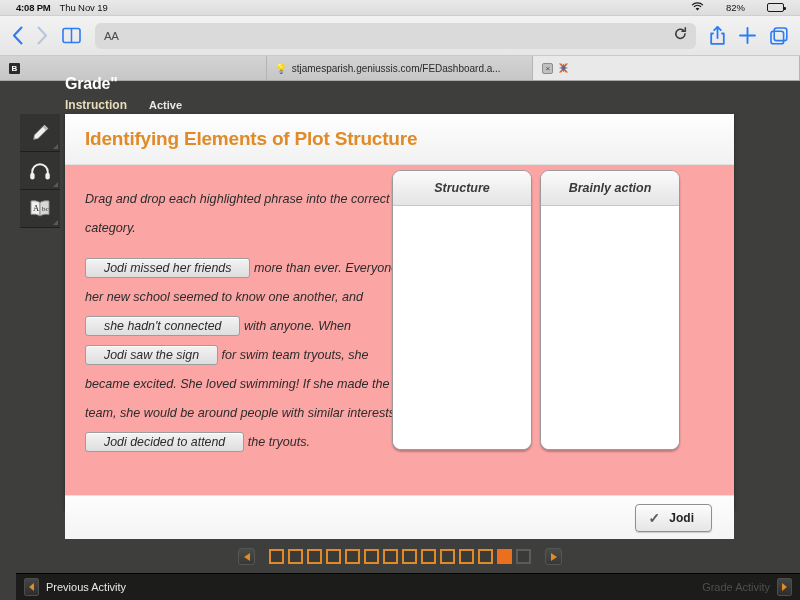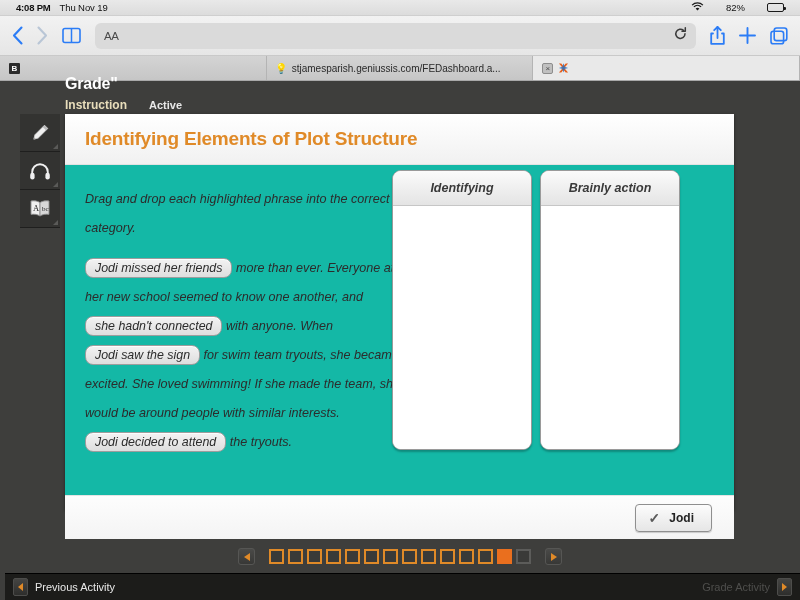--- a/index.html
+++ b/index.html
@@ -102,39 +102,39 @@
   }
   .tool:after {
     content:""; position:absolute; right:2px; bottom:2px;
     border-left: 5px solid transparent; border-bottom: 5px solid #5a5a58;
   }
   .tool svg { display:block; }
 
   
   .card {
     position: absolute; left: 65px; top: 33px; width: 669px; height: 396px;
-    background: #14b8a6;
+    background: #fca5a5;
     box-shadow: 0 1px 3px rgba(0,0,0,.45);
   }
   .card-head {
     height: 51px; background: linear-gradient(180deg,#ffffff 0%, #f1f1f1 100%);
     border-bottom: 1px solid #e2e2e2;
     display: flex; align-items: center; padding-left: 20px;
   }
   .card-title { color: #e08a28; font-size: 19px; font-weight: bold; letter-spacing: -0.2px; }
 
   .card-body { position: relative; height: 330px; padding: 20px 18px 0 20px; font-style: italic; }
 
   .passage { width: 330px; font-size: 12.6px; color: #2c2c2c; line-height: 29px; }
   .passage p { margin: 0; }
   .passage .gap { height: 11px; }
   .chip {
     display: inline-block; background: linear-gradient(180deg,#f3f3f3,#dedede);
-    border: 1px solid #9d9d9d; border-radius: 8px;
-    padding: 1px 9px; line-height: 16px; font-size: 12.4px; color: #2c2c2c;
+    border: 1px solid #9d9d9d; border-radius: 3px;
+    padding: 1px 18px; line-height: 16px; font-size: 12.4px; color: #2c2c2c;
     box-shadow: 0 1px 0 rgba(255,255,255,.8) inset;
   }
 
   .zones { position: absolute; left: 327px; top: 5px; display: flex; gap: 8px; }
   .zone {
     width: 140px; height: 280px; background: #fff;
     border: 1px solid #9a9a9a; border-radius: 9px;
     box-shadow: 0 2px 2px rgba(0,0,0,.25);
     overflow: hidden;
   }
@@ -173,21 +173,21 @@
   }
   .pg-arrow .tri-l { border-right: 6px solid #e08a28; border-top: 4px solid transparent; border-bottom: 4px solid transparent; }
   .pg-arrow .tri-r { border-left: 6px solid #e08a28; border-top: 4px solid transparent; border-bottom: 4px solid transparent; }
   .pg-dots { display: flex; gap: 4px; margin: 0 8px; }
   .pg-sq { width: 15px; height: 15px; border: 2px solid #e08a28; background: #3a3a38; }
   .pg-sq.done { background: #ea6f1e; border-color: #ea6f1e; }
   .pg-sq.future { border-color: #5c5c5a; }
 
   
   .actbar {
-    position: absolute; left: 5px; right: 0; bottom: 0; height: 27px;
+    position: absolute; left: 16px; right: 0; bottom: 0; height: 27px;
     background: #1c1c1a; border-top: 1px solid #000;
     display: flex; align-items: center; padding: 0 8px;
   }
   .act { display: flex; align-items: center; gap: 7px; font-size: 11px; color: #e8e8e8; }
   .act.next { margin-left: auto; color: #4e4e4c; }
   .act-arrow {
     width: 15px; height: 18px; border-radius: 2px;
     background: linear-gradient(180deg,#454543,#2e2e2c); border: 1px solid #4d4d4b;
     display: flex; align-items: center; justify-content: center;
   }
@@ -324,21 +324,21 @@
     <div class="card-body">
 
       <div class="passage">
         <p>Drag and drop each highlighted phrase into the correct category.</p>
         <div class="gap"></div>
         <p><span class="chip">Jodi missed her friends</span><span> more than ever. Everyone at her new school seemed to know one another, and </span><span class="chip">she hadn't connected</span><span> with anyone. When </span><span class="chip">Jodi saw the sign</span><span> for swim team tryouts, she became excited. She loved swimming! If she made the team, she would be around people with similar interests. </span><span class="chip">Jodi decided to attend</span><span> the tryouts.</span></p>
       </div>
 
       <div class="zones">
         <div class="zone">
-          <div class="zone-head">Identifying</div>
+          <div class="zone-head">Structure</div>
           <div class="zone-body"></div>
         </div>
         <div class="zone">
           <div class="zone-head">Brainly action</div>
           <div class="zone-body"></div>
         </div>
       </div>
 
     </div>
 

